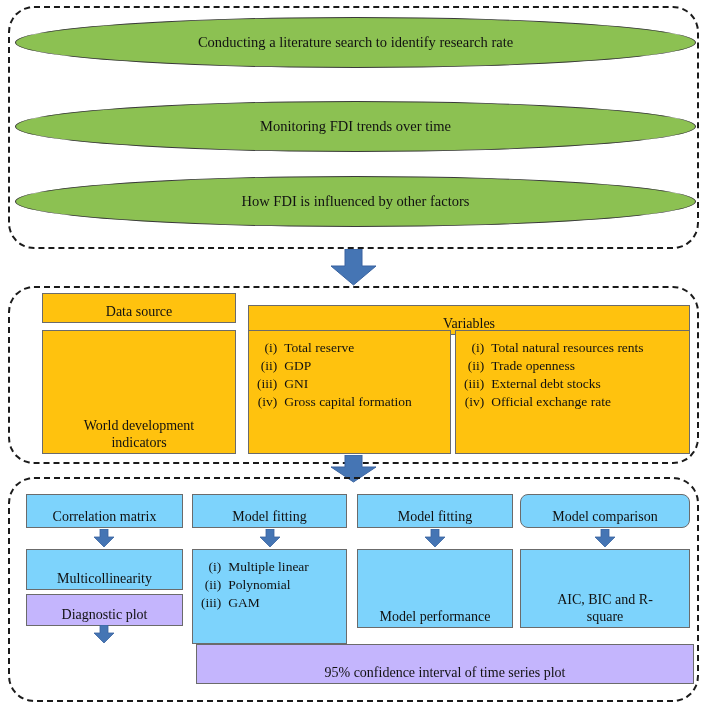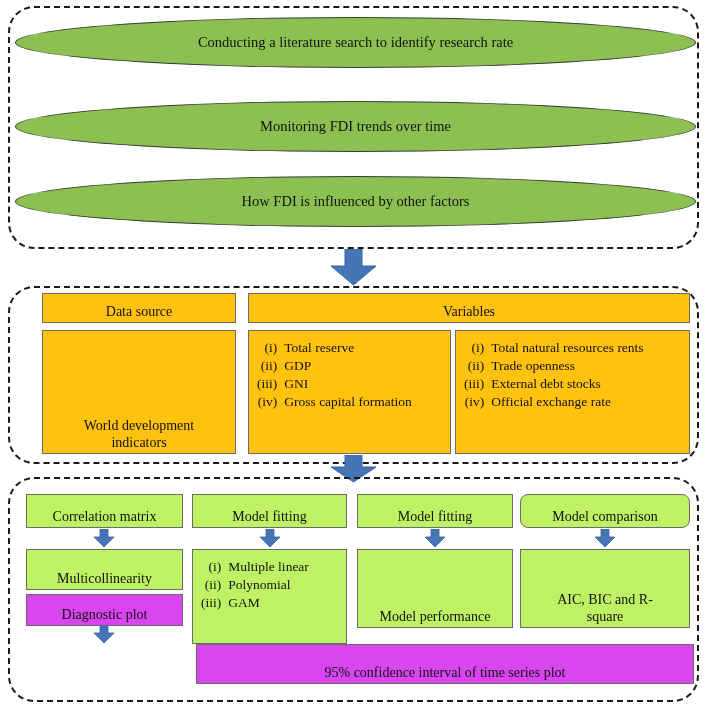--- a/index.html
+++ b/index.html
@@ -49,38 +49,38 @@
     display:flex;
     align-items:flex-end;
     justify-content:center;
     text-align:center;
     font-size:14px;
     color:#111;
     line-height:1.22;
     padding:2px 21px;
   }
   .box.yellow{background:#FFC20E;}
-  .box.orange{background:#bef264;}
-  .box.green {background:#d946ef;}
+  .box.orange{background:#7dd3fc;}
+  .box.green {background:#c4b5fd;}
   .box.list{
     align-items:flex-start;
     justify-content:flex-start;
     text-align:left;
     padding:8px 6px 6px 8px;
   }
 
   
   .rlist{display:table;border-collapse:collapse;font-size:13.5px;line-height:1.33;}
   .rrow{display:table-row;}
   .rnum{display:table-cell;text-align:right;padding-right:7px;white-space:nowrap;}
   .rtxt{display:table-cell;text-align:left;}
 
   
   #data-source-header{left:42px; top:293px; width:194px; height:30px;}
-  #variables-header  {left:248px;top:293px; width:442px; height:30px;}
+  #variables-header  {left:248px;top:305px; width:442px; height:30px;}
   #data-source-body  {left:42px; top:330px; width:194px; height:124px;}
   #variables-col-0   {left:248px;top:330px; width:203px; height:124px;}
   #variables-col-1   {left:455px;top:330px; width:235px; height:124px;}
 
   
   #analysis-h-0{left:26px; top:494px; width:157px; height:34px;}
   #analysis-h-1{left:192px;top:494px; width:155px; height:34px;}
   #analysis-h-2{left:357px;top:494px; width:156px; height:34px;}
   #analysis-h-3{left:520px;top:494px; width:170px; height:34px;border-radius:8px;}
 

